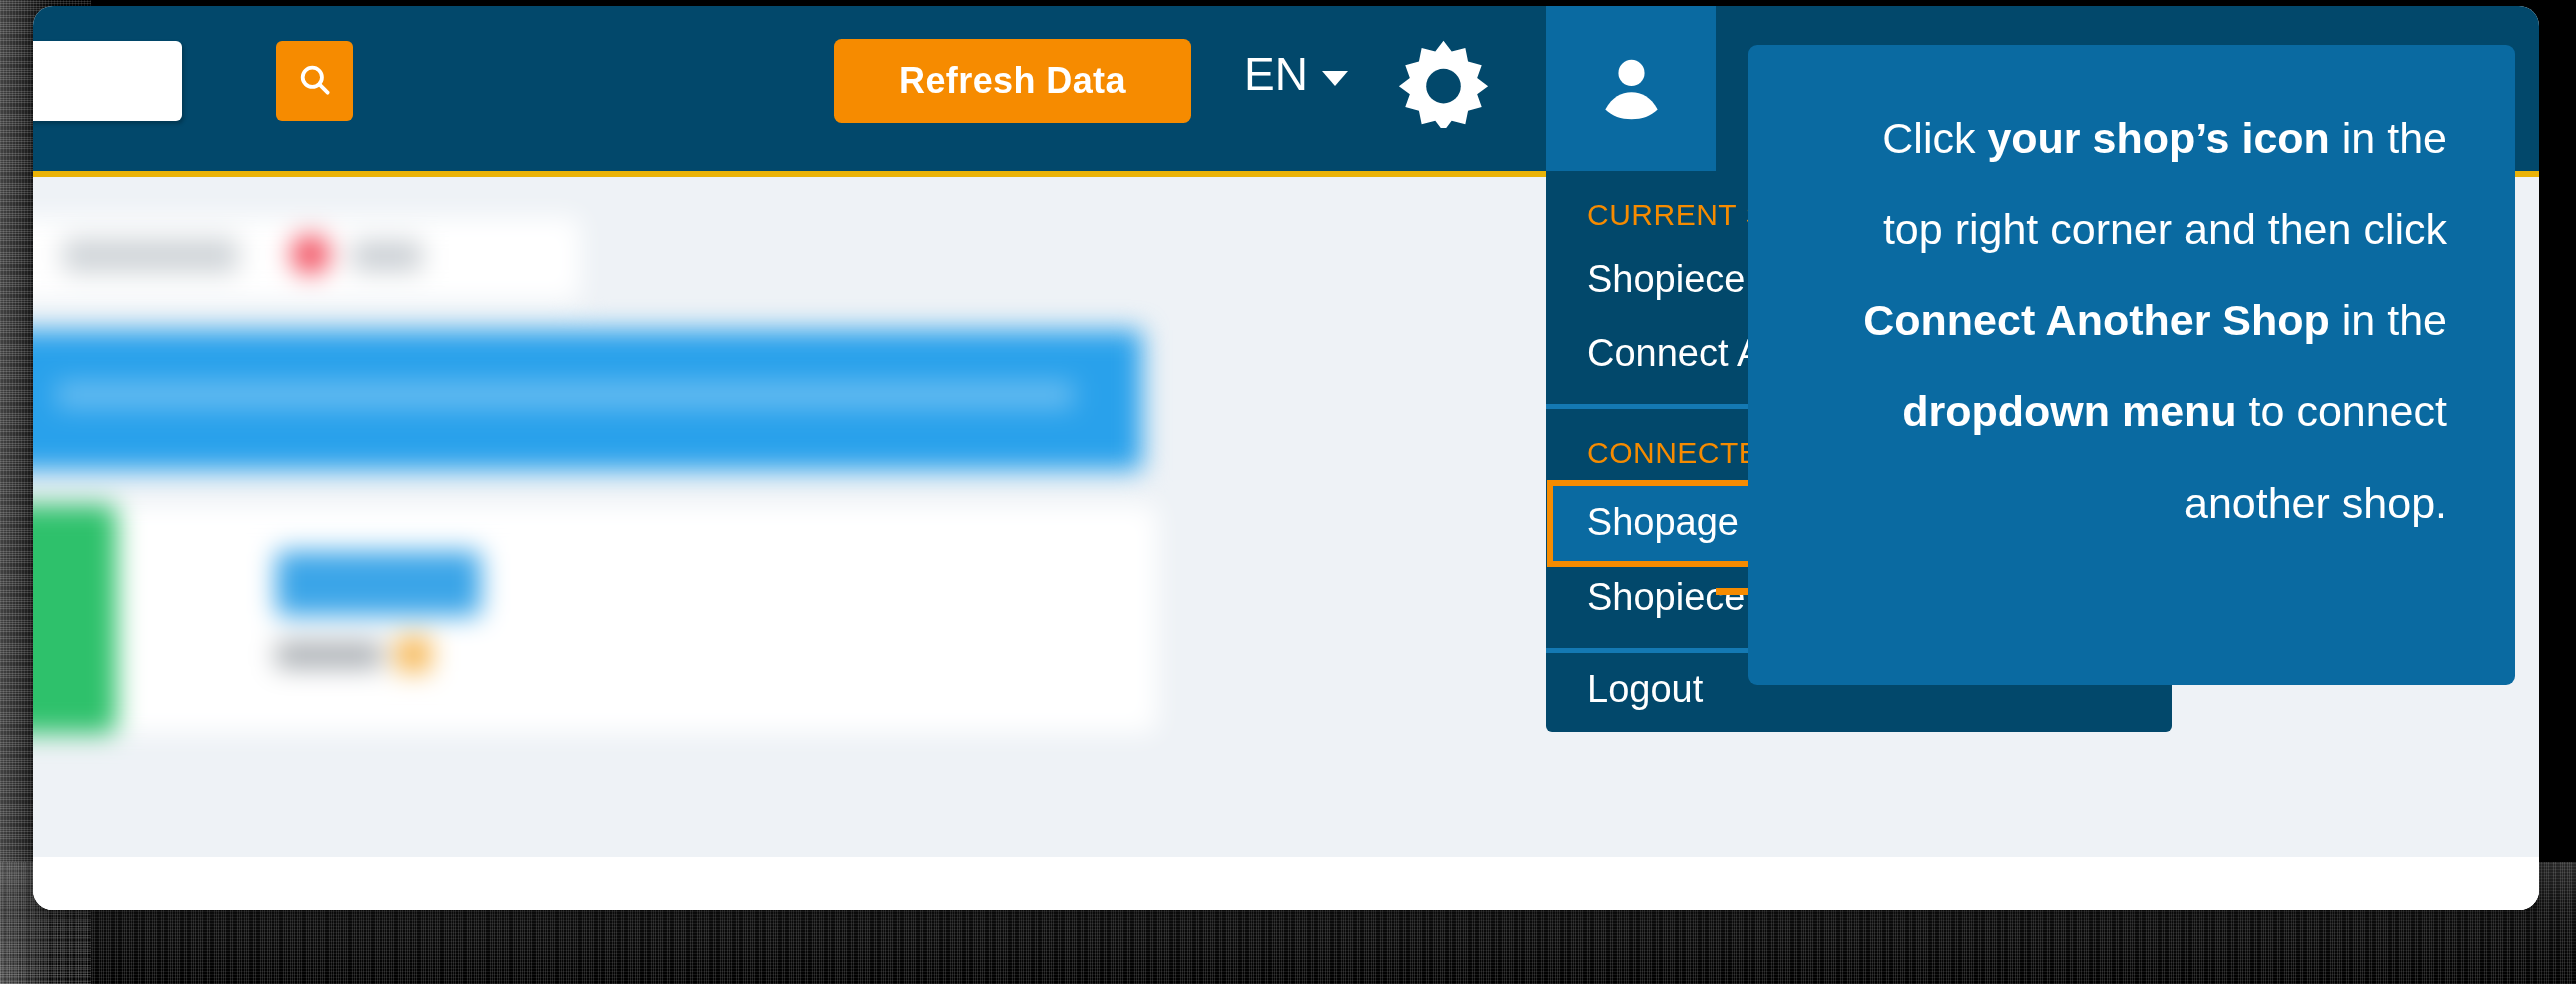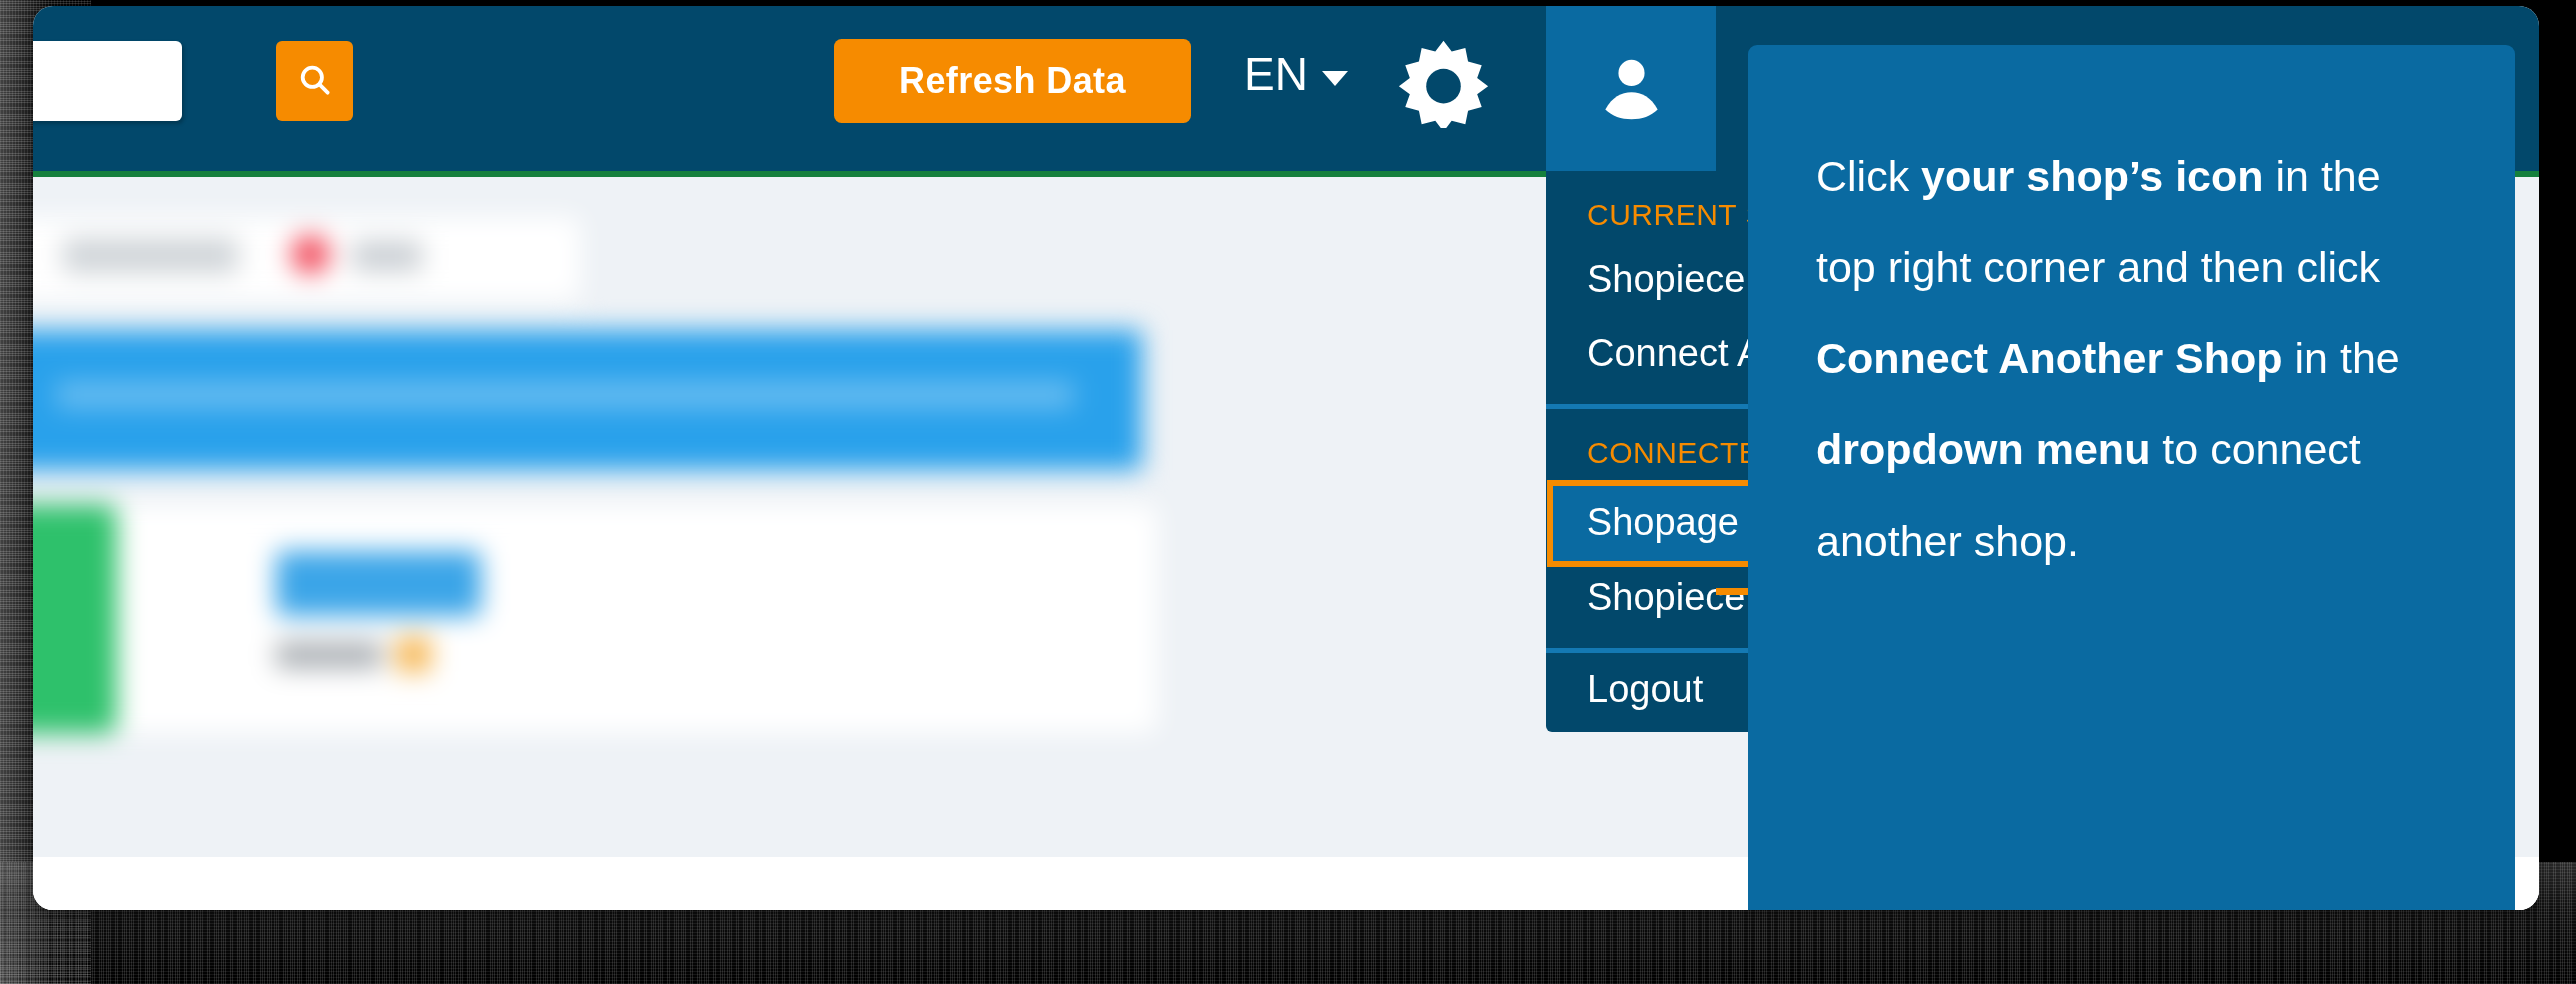--- a/index.html
+++ b/index.html
@@ -56,21 +56,21 @@
     box-shadow: 0 4.6px 16.7px rgba(0,0,0,0.35);
   }
 
   
   #navbar {
     position: absolute;
     left: 0; top: 0;
     width: 2506px;
     height: 165px;
     background: #02486b;
-    border-bottom: 6px solid #15803d;
+    border-bottom: 6px solid #eab308;
   }
 
   #search-input {
     position: absolute;
     left: -33px;
     top: 35px;
     width: 182px;
     height: 80px;
     background: #ffffff;
     border: none;
@@ -308,27 +308,28 @@
     height: 6.8px;
     background: #F68B00;
   }
 
   
   #callout-panel {
     position: absolute;
     left: 1715px;
     top: 39px;
     width: 767px;
-    height: 927px;
+    height: 640px;
     background: #0a6aa1;
     border-radius: 9px;
     box-sizing: border-box;
-    padding: 86px 68px;
+    padding: 48px 68px;
     display: flex;
     align-items: flex-start;
+    text-align: right;
   }
   #callout-text {
     color: #ffffff;
     font-size: 43px;
     line-height: 2.12;
     font-family: "Liberation Sans", sans-serif;
   }
   #callout-text b { font-weight: bold; }
 </style>
 </head>

